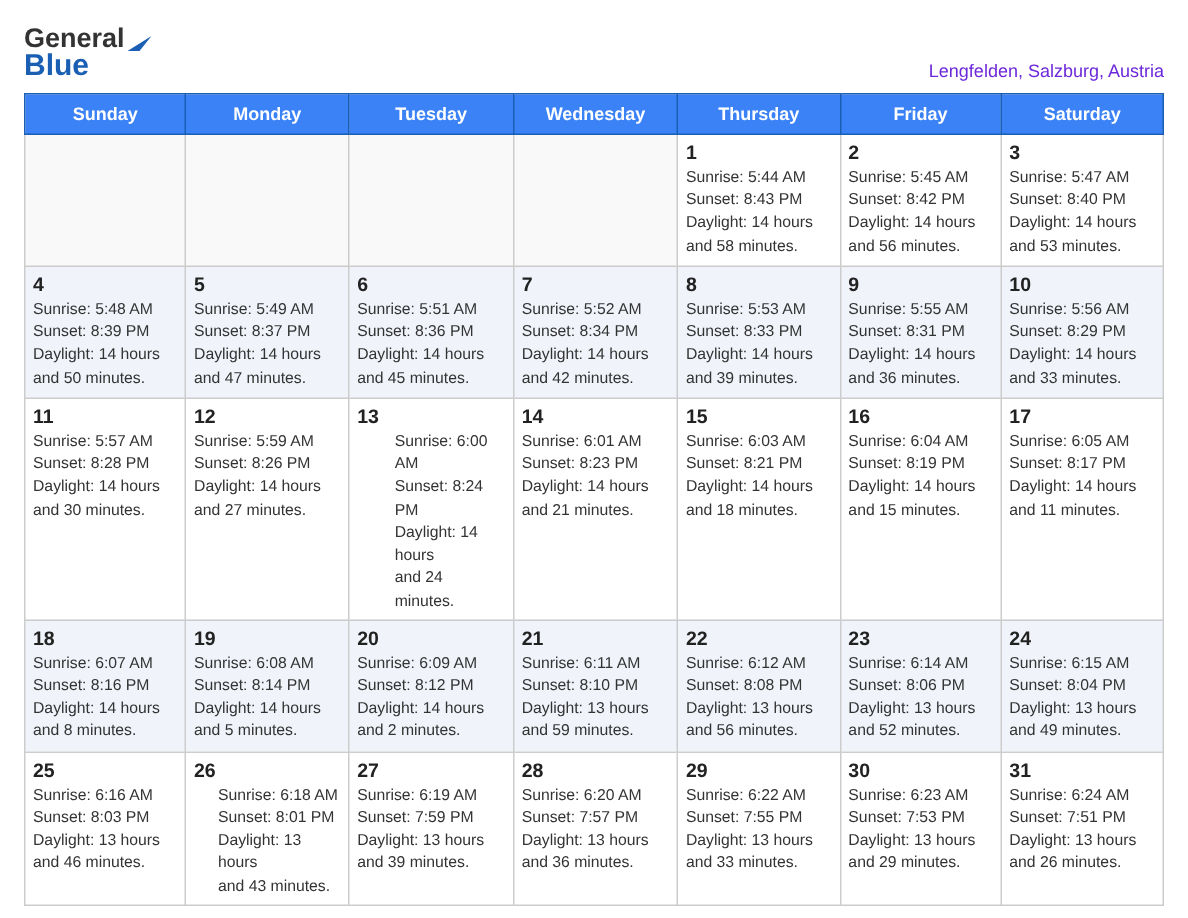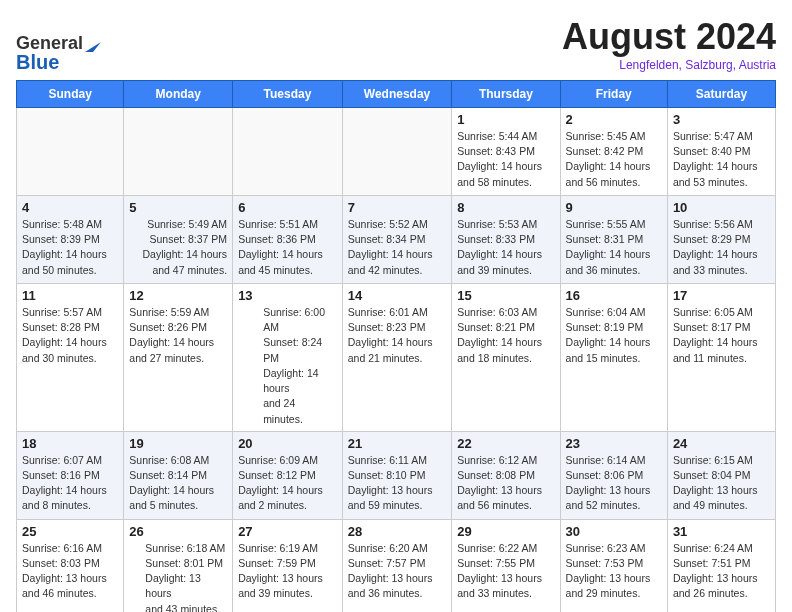--- a/index.html
+++ b/index.html
@@ -93,21 +93,20 @@
   <div class="logo">
     <div style="display:flex;align-items:center;">
       <span class="logo-general">General</span>
       <svg width="16" height="18" viewBox="0 0 16 18" style="margin-left:2px;">
         <polygon points="0,18 16,8 8,18" fill="#1a5fb4"></polygon>
       </svg>
     </div>
     <span class="logo-blue">Blue</span>
   </div>
   <div class="title-section">
-    <div class="main-title">August 2024</div>
     <div class="subtitle">Lengfelden, Salzburg, Austria</div>
   </div>
 </div>
 
 <table>
   <thead>
     <tr id="header-row">
     <th class="day-header">Sunday</th>
         <th class="day-header">Monday</th>
         <th class="day-header">Tuesday</th>
@@ -148,21 +147,21 @@
       <tr>
         <td class="calendar-cell alt-row">
           <span class="day-number">4</span>
           <div class="cell-info" style="white-space: pre-line;">Sunrise: 5:48 AM
 Sunset: 8:39 PM
 Daylight: 14 hours
 and 50 minutes.</div>
         </td>
         <td class="calendar-cell alt-row">
           <span class="day-number">5</span>
-          <div class="cell-info" style="white-space: pre-line; text-align: right;">Sunrise: 5:49 AM
+          <div class="cell-info" style="white-space: pre-line;">Sunrise: 5:49 AM
 Sunset: 8:37 PM
 Daylight: 14 hours
 and 47 minutes.</div>
         </td>
         <td class="calendar-cell alt-row">
           <span class="day-number">6</span>
           <div class="cell-info" style="white-space: pre-line;">Sunrise: 5:51 AM
 Sunset: 8:36 PM
 Daylight: 14 hours
 and 45 minutes.</div>

